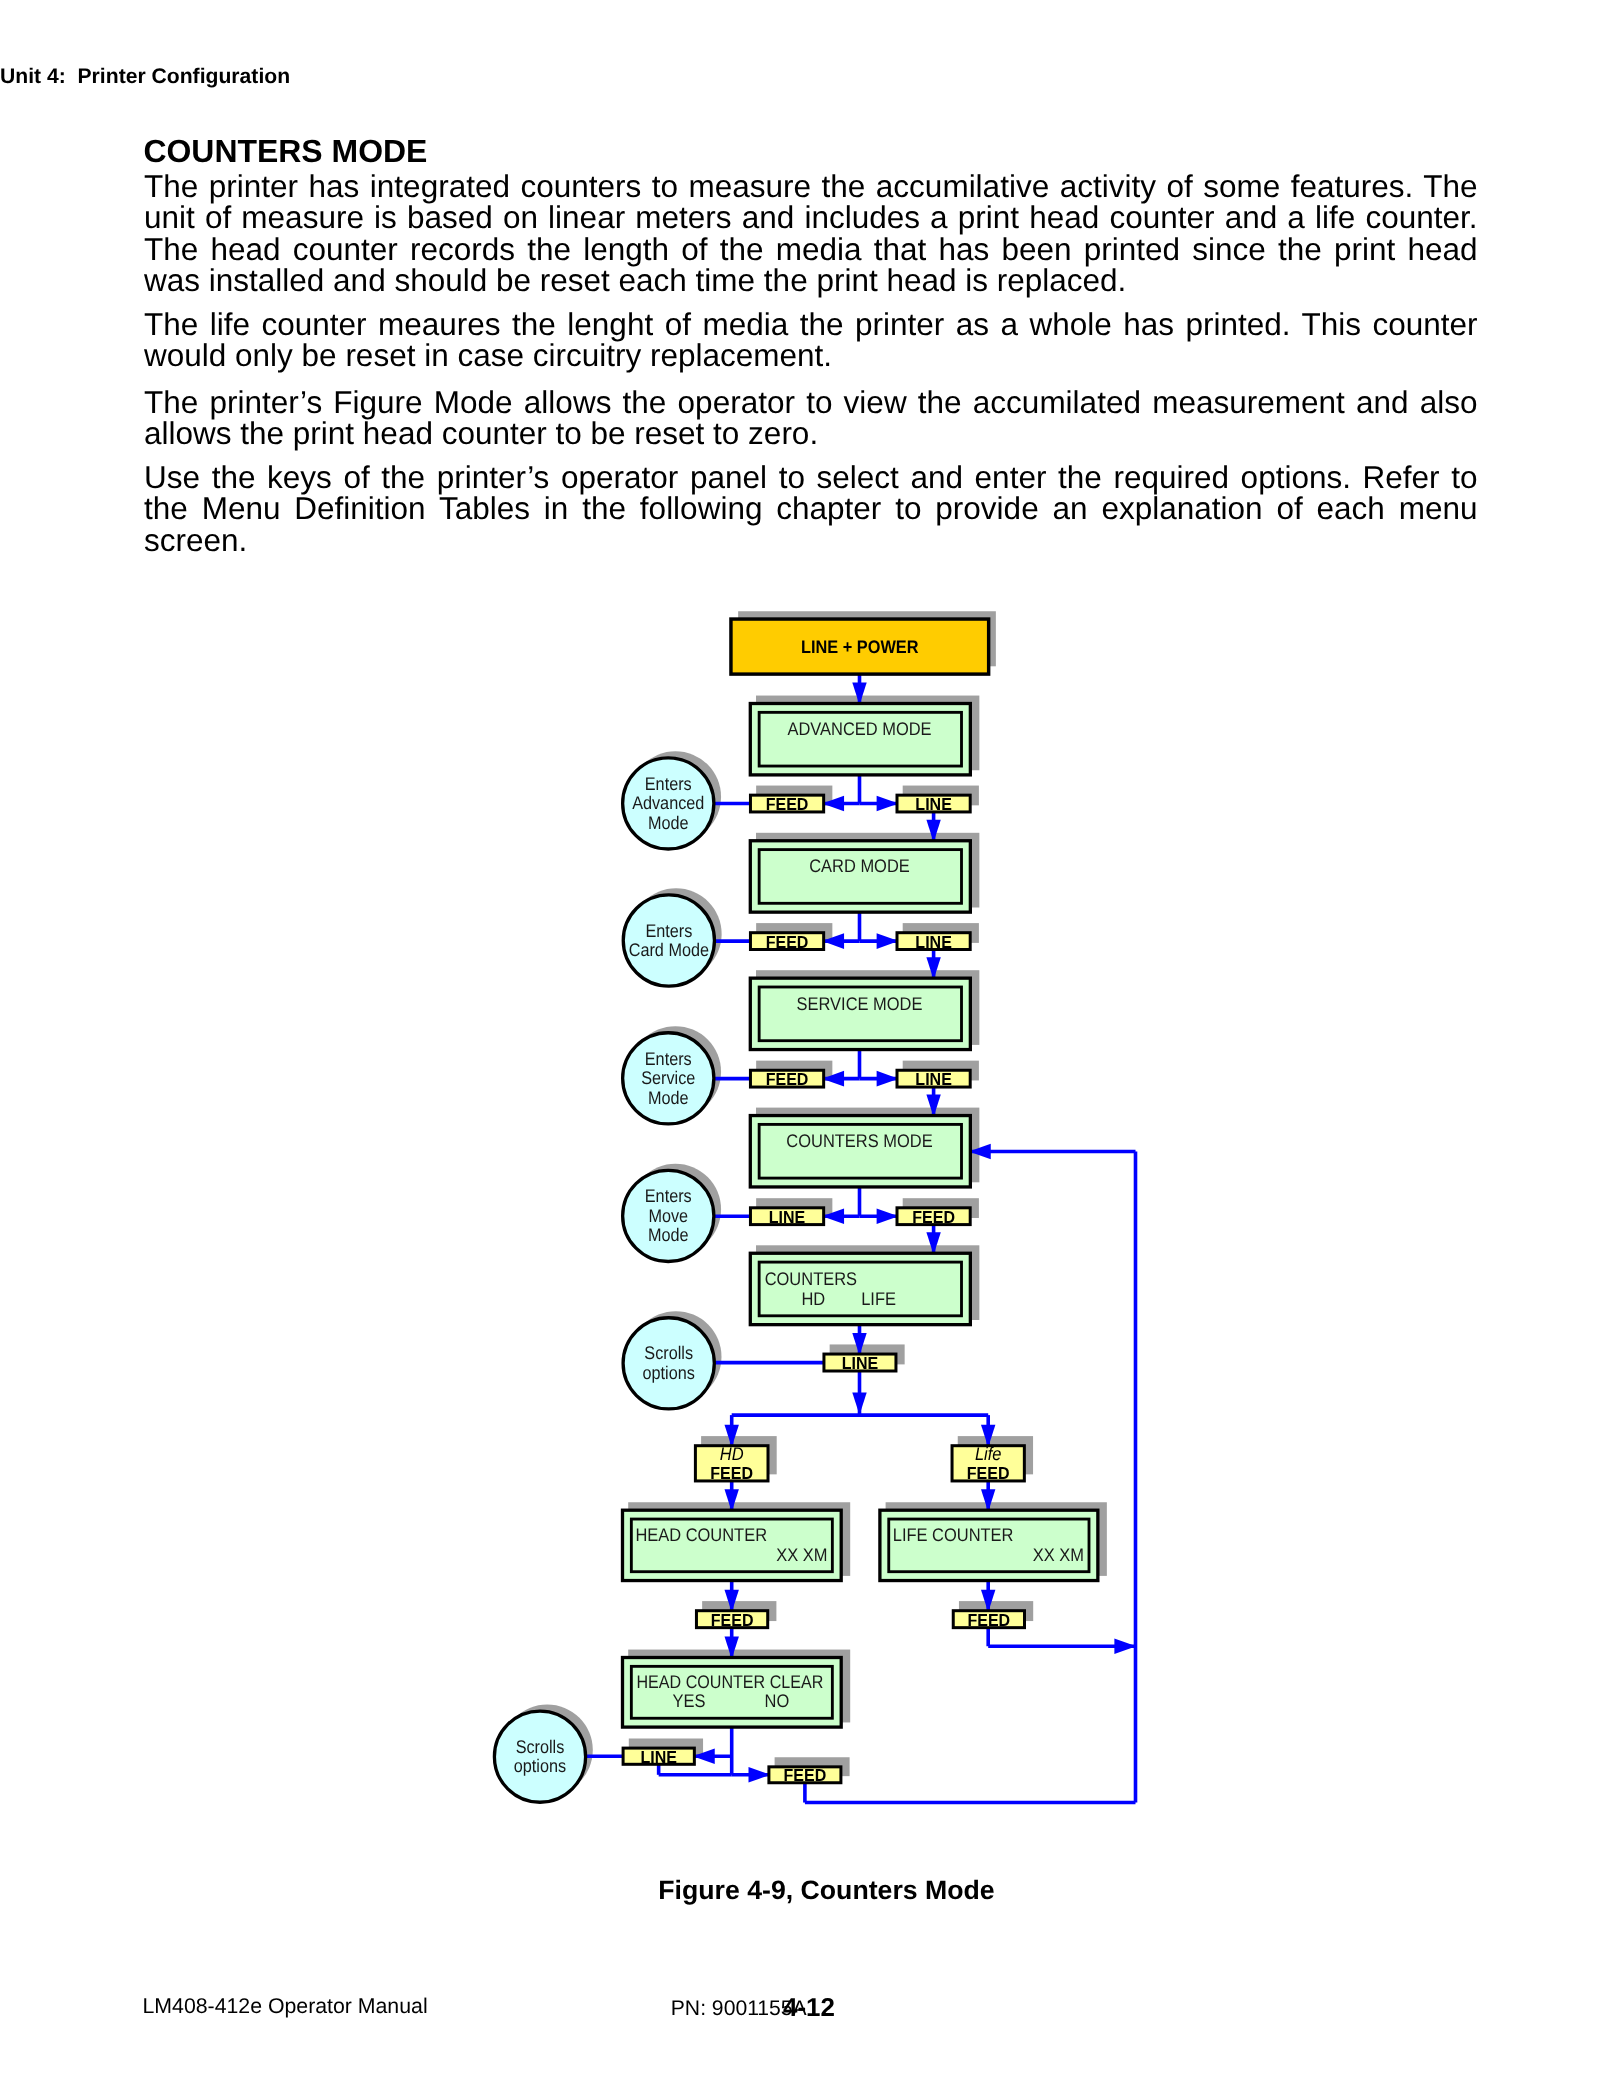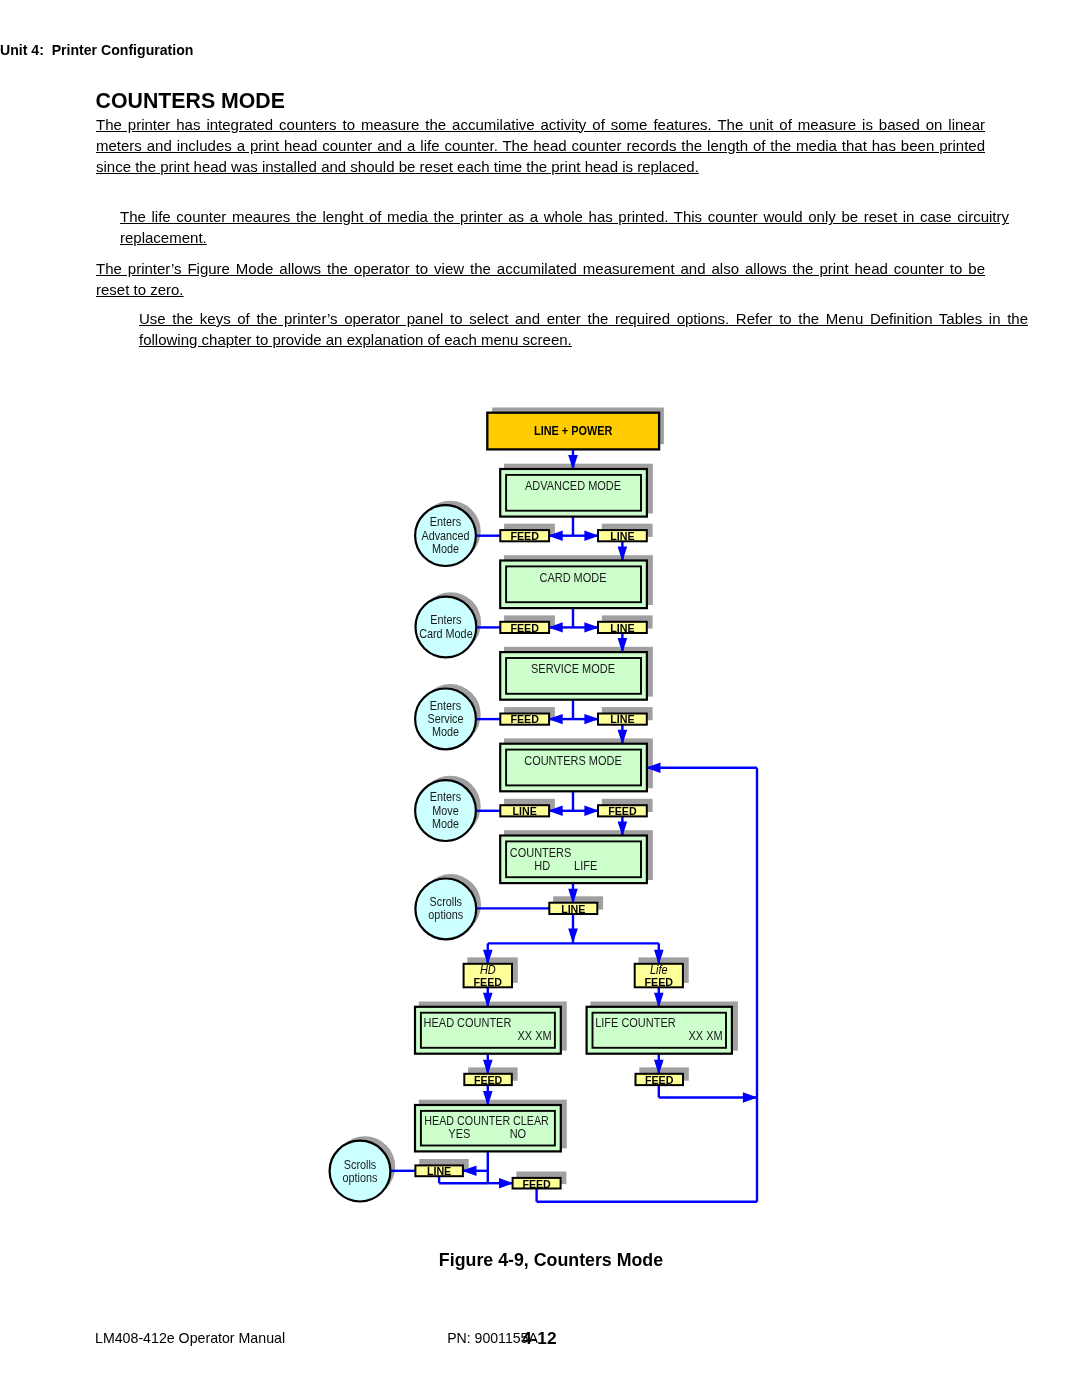--- a/index.html
+++ b/index.html
@@ -1,25 +1,25 @@
 <!DOCTYPE html>
 <html><head>
 <meta charset="utf-8">
 <title>LM408-412e Operator Manual</title>
 <style>
   html,body{margin:0;padding:0;}
   body{width:1080px;height:1397px;background:#ffffff;font-family:"Liberation Sans",sans-serif;color:#000;position:relative;overflow:hidden;-webkit-font-smoothing:antialiased;}
   .page{position:absolute;inset:0;}
   .running-head{position:absolute;left:0;top:41.5px;width:1080px;font-size:14.1px;font-weight:bold;white-space:pre;}
   .sec-title{position:absolute;left:95.6px;top:89.0px;font-size:21.3px;font-weight:bold;line-height:24px;}
-  .body-text{position:absolute;left:96px;width:889px;font-size:15px;line-height:21.0px;text-align:justify;text-decoration:underline;}
+  .body-text{position:absolute;left:96px;width:889px;font-size:21px;line-height:21.0px;text-align:justify;}
   .p1{top:113.6px;}
-  .p2{top:206.4px;margin-left:24px;}
+  .p2{top:206.4px;}
   .p3{top:257.6px;}
-  .p4{top:307.9px;margin-left:43px;}
+  .p4{top:307.9px;}
   .figcap{position:absolute;left:0;top:1249.8px;width:1102px;text-align:center;font-size:17.8px;font-weight:bold;}
   .foot-left{position:absolute;left:95px;top:1329.5px;font-size:14.2px;}
   .foot-center{position:absolute;left:0;top:1327.5px;width:1078.6px;text-align:center;font-size:17.3px;font-weight:bold;}
   .foot-right{position:absolute;left:0;top:1329.5px;width:985px;font-size:14.1px;text-align:center;}
 
   svg.figure{position:absolute;left:0;top:0;}
   .shd{fill:#a0a0a0;}
   .shdc{fill:#a0a0a0;}
   .startbox{fill:#ffcc00;stroke:#000;stroke-width:2.3;}
   .scr-out{fill:#ccffcc;stroke:#000;stroke-width:2.2;}

